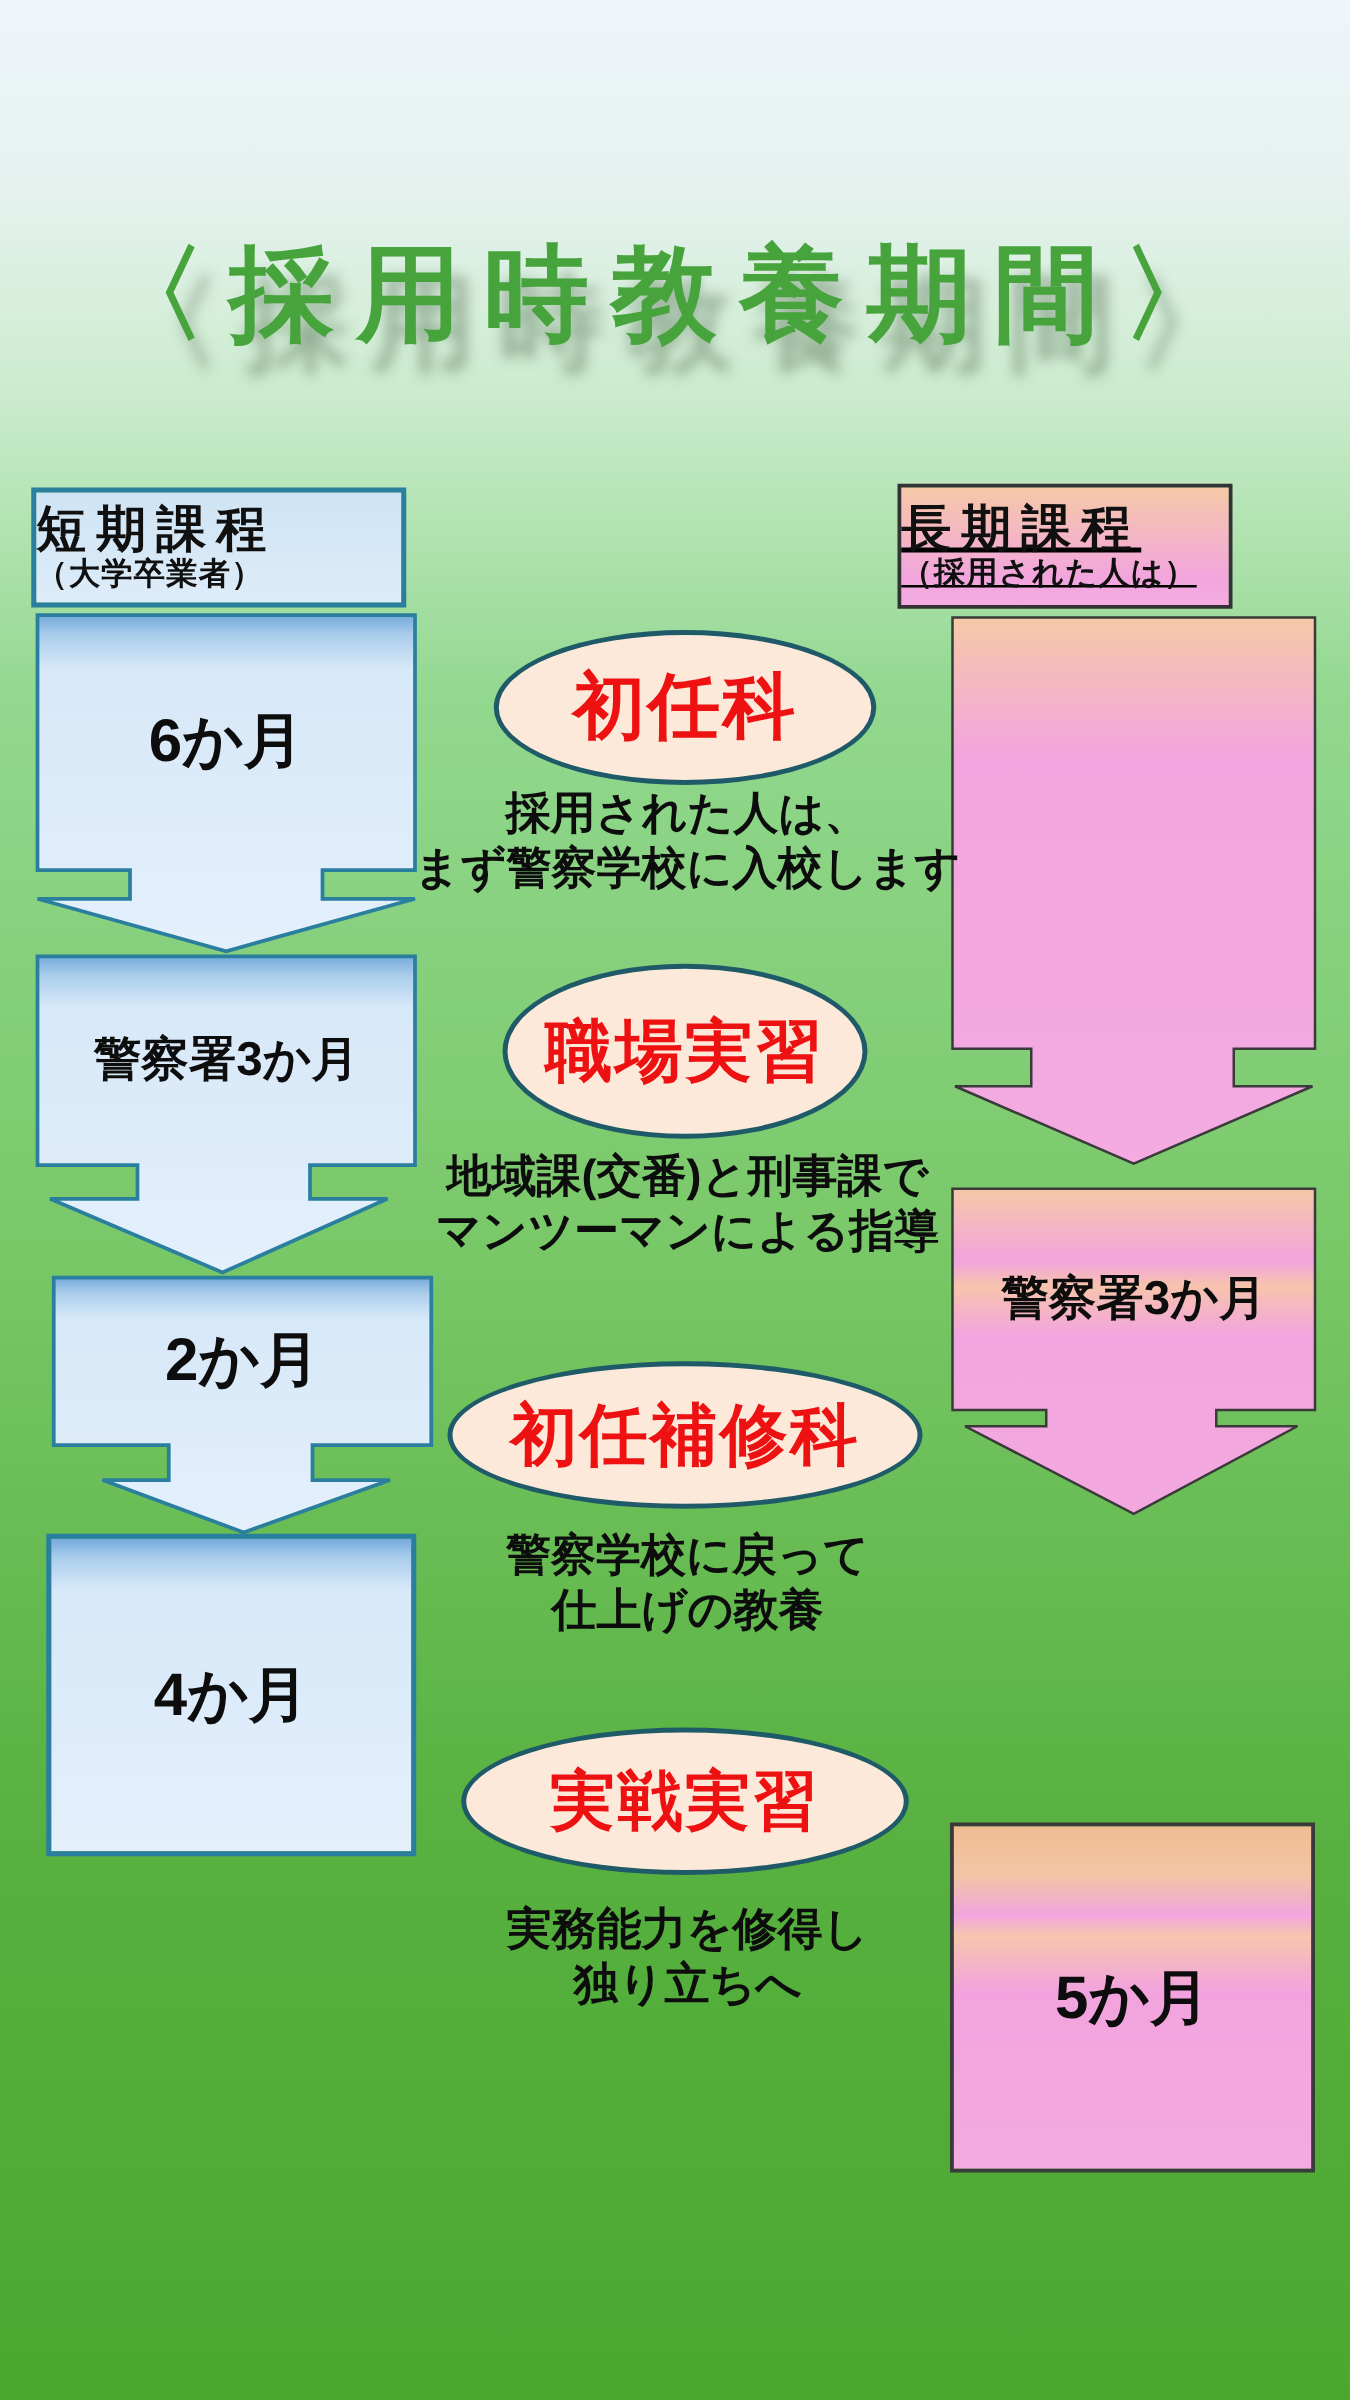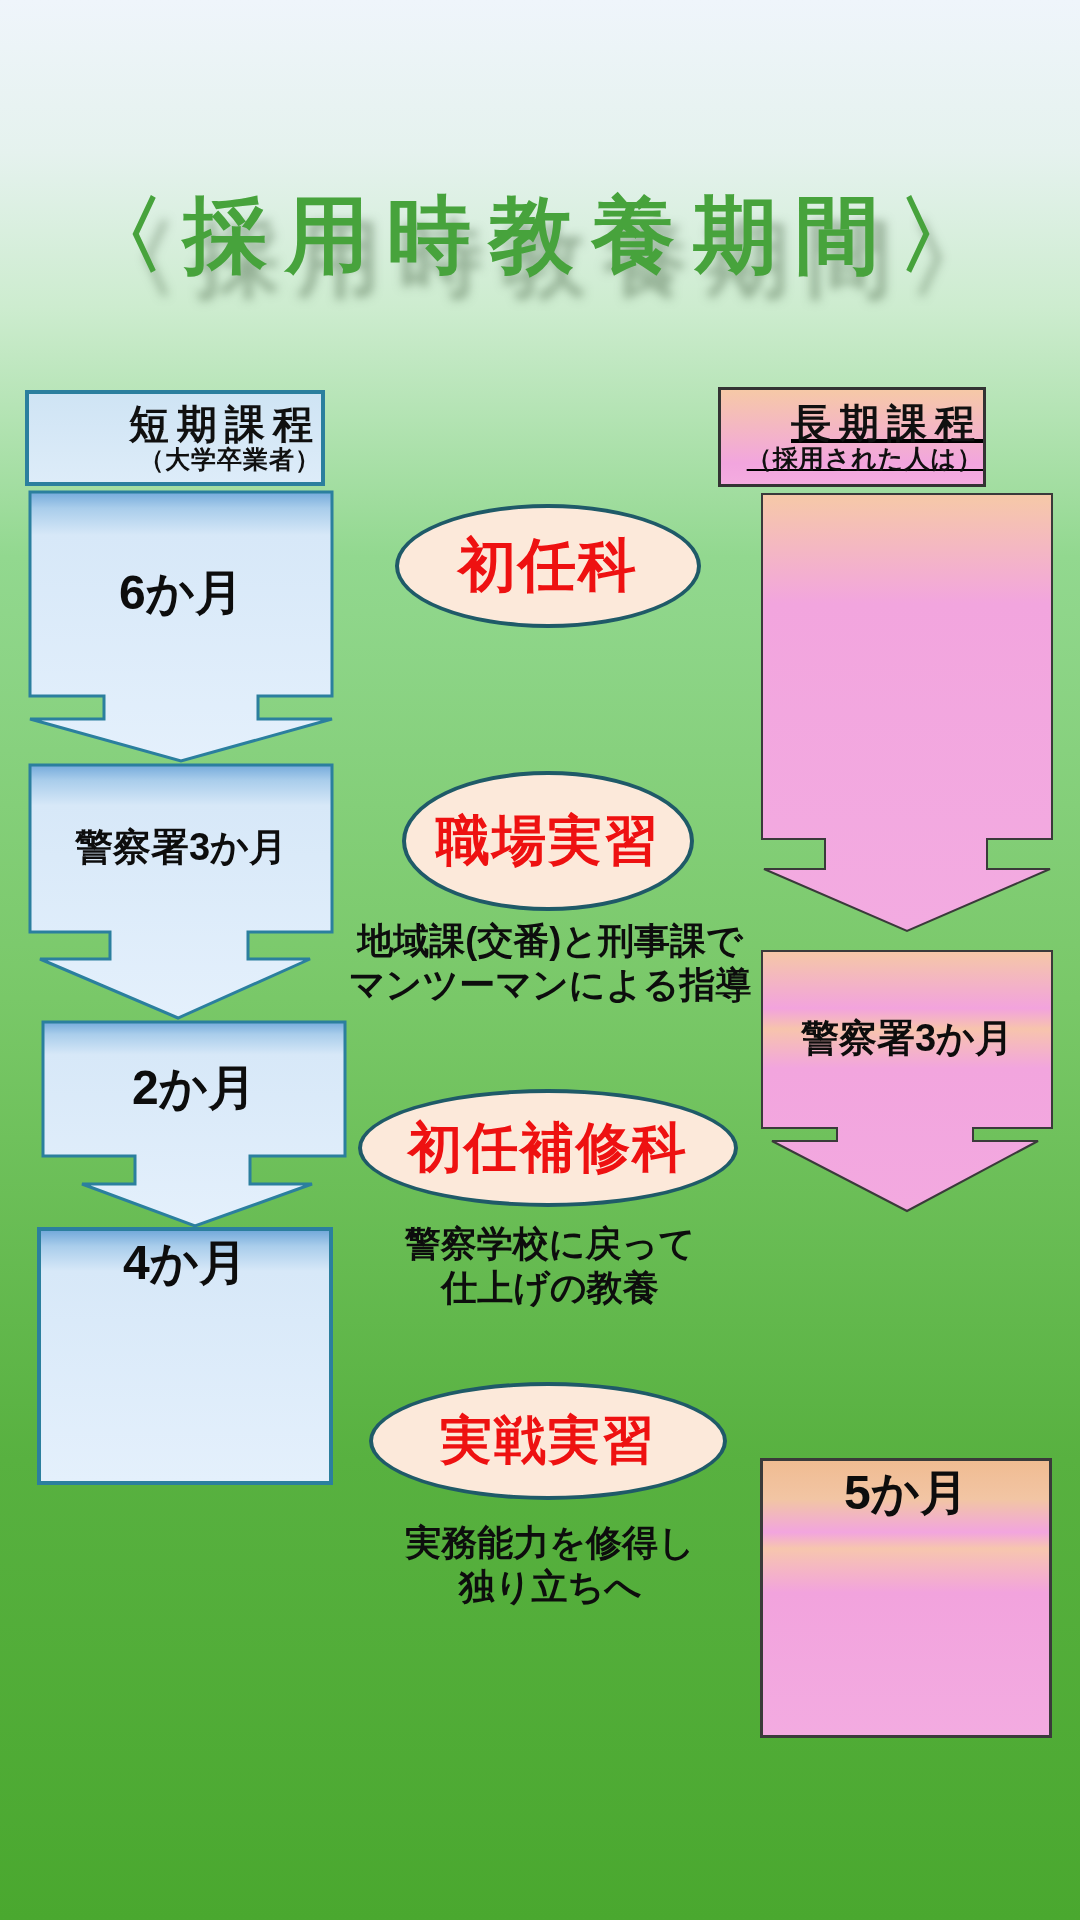--- a/index.html
+++ b/index.html
@@ -14,37 +14,37 @@
 
   .title{
     position:absolute;left:0;top:148px;width:1080px;margin:0;
     text-align:center;font-size:84px;font-weight:bold;letter-spacing:18px;
     color:#47a33c;
     text-shadow:12px 24px 10px rgba(90,118,88,0.50);
     white-space:nowrap;
   }
 
   
-  .hdr{position:absolute;display:flex;flex-direction:column;justify-content:center;align-items:flex-end;text-align:center;box-sizing:border-box;}
+  .hdr{position:absolute;display:flex;flex-direction:column;justify-content:center;align-items:flex-start;text-align:center;box-sizing:border-box;}
   .hdr-left{left:25px;top:359px;width:300px;height:96px;border:4px solid #2b7f9e;background:linear-gradient(180deg,#cfe4f4,#ddecf9);}
   .hdr-right{left:718px;top:356px;width:268px;height:100px;border:3px solid #333333;background:linear-gradient(180deg,#f6c9a7 0%,#f2a5de 78%,#f4ace0 100%);text-decoration:underline;}
   .hdr-title{font-size:40px;font-weight:bold;color:#101010;letter-spacing:8px;line-height:1.05;white-space:nowrap;}
   .hdr-sub{font-size:25px;font-weight:bold;color:#101010;letter-spacing:1px;line-height:1.15;white-space:nowrap;}
 
   
   .callout{position:absolute;}
   .callout svg{position:absolute;left:0;top:0;display:block;}
   .callout-label{
     position:absolute;left:0;top:0;width:100%;
     display:flex;align-items:center;justify-content:center;
     font-weight:bold;color:#0d0d0d;white-space:nowrap;
   }
 
   
-  .rect-box{position:absolute;box-sizing:border-box;display:flex;align-items:flex-start;justify-content:center;}
+  .rect-box{position:absolute;box-sizing:border-box;display:flex;align-items:center;justify-content:center;}
   .blue-rect{border:4px solid #2b7f9e;background:linear-gradient(180deg,#74aadb 0%,#a9cdeb 6%,#d7e8f8 16%,#e4f0fc 100%);}
   .pink-rect{border:3px solid #3a3a3a;background:linear-gradient(180deg,#f0bc92 0%,#f2c5a4 14%,#f2a5de 26%,#f7c6ae 32%,#f2a3dd 48%,#f3abe1 100%);}
   .rect-label{font-weight:bold;color:#0d0d0d;white-space:nowrap;}
 
   
   .oval{
     position:absolute;border-radius:50%;
     background:#fce9da;border:4px solid #1f5a68;box-sizing:border-box;
     display:flex;align-items:center;justify-content:center;text-align:right;
   }
@@ -135,20 +135,24 @@
   </div>
 
 
   <div class="rect-box pink-rect" style="left:760px;top:1427px;width:292px;height:280px">
     <div class="rect-label" style="font-size:48px">5か月</div>
   </div>
 
   <div class="oval" style="left:395px;top:473px;width:306px;height:124px">
     <span class="oval-text" style="font-size:58px">初任科</span>
   </div>
+  <div class="desc" style="left:310px;top:597px;width:480px">
+    <div>採用された人は、</div>
+    <div>まず警察学校に入校します</div>
+  </div>
 
   <div class="oval" style="left:402px;top:740px;width:292px;height:140px">
     <span class="oval-text" style="font-size:54px">職場実習</span>
   </div>
   <div class="desc" style="left:310px;top:888px;width:480px">
     <div>地域課(交番)と刑事課で</div>
     <div>マンツーマンによる指導</div>
   </div>
 
   <div class="oval" style="left:358px;top:1058px;width:380px;height:118px">

